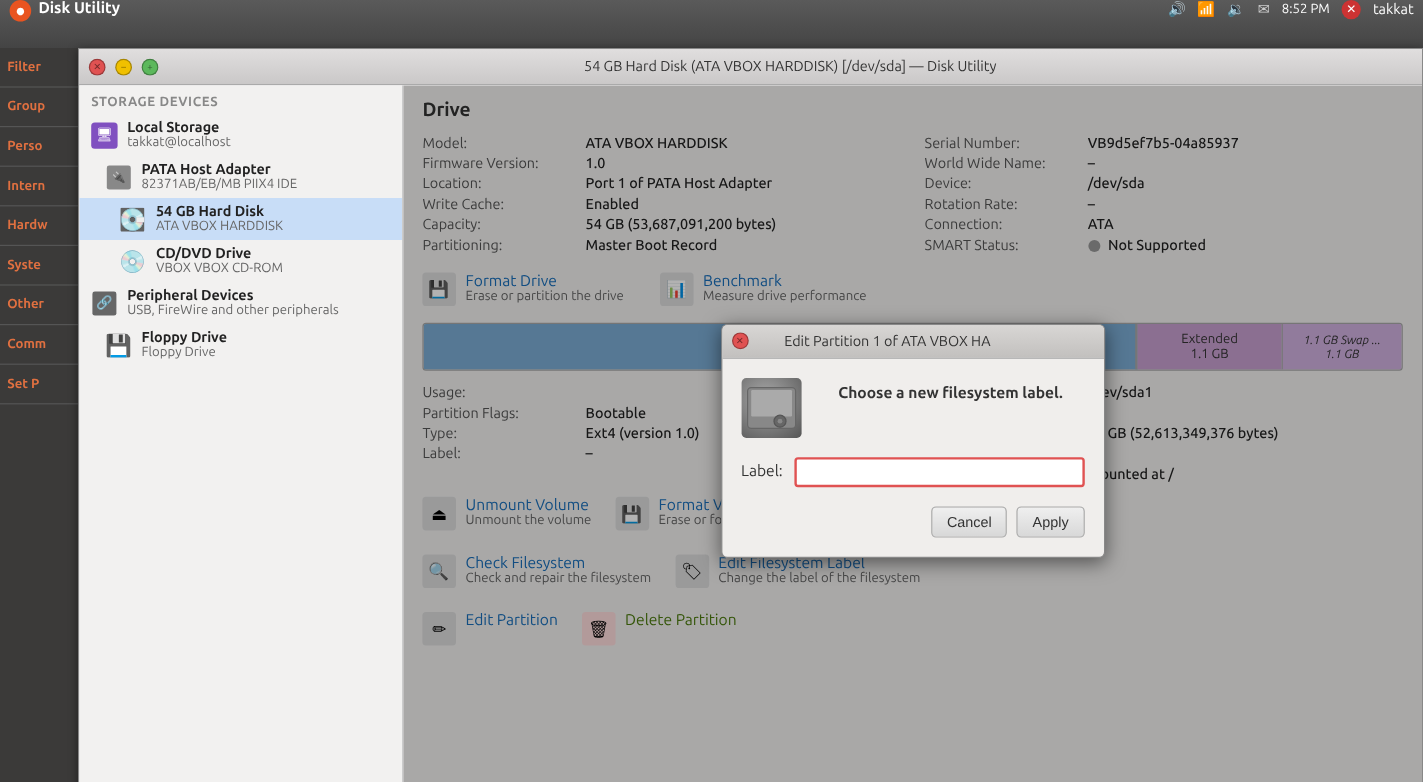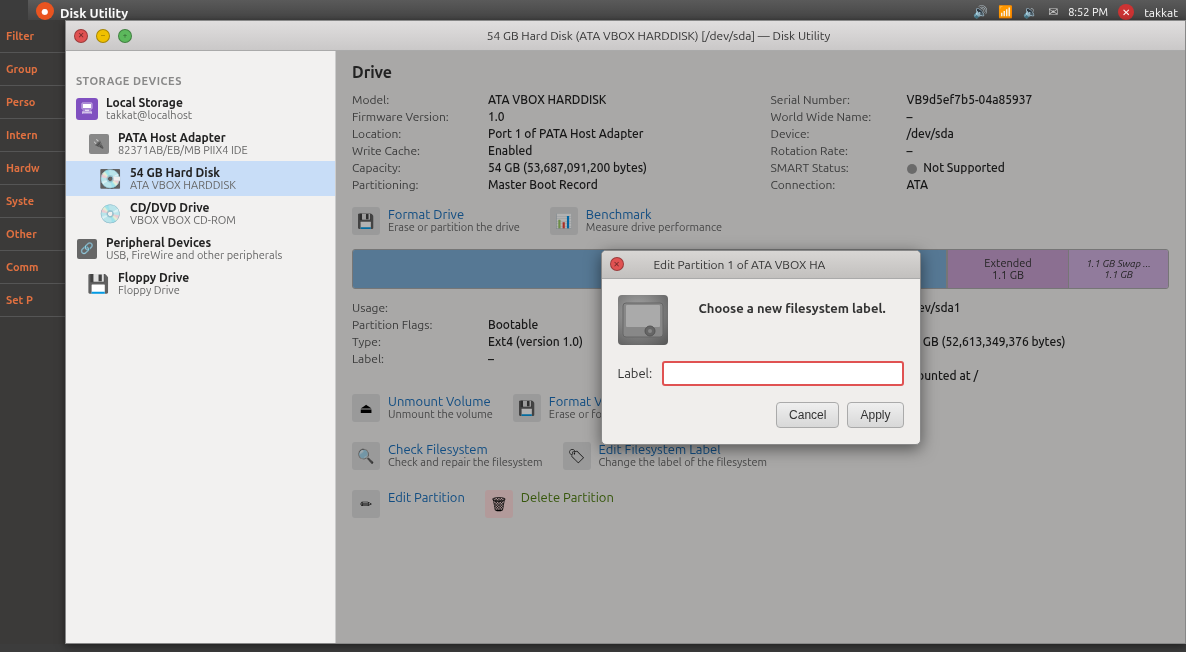--- a/index.html
+++ b/index.html
@@ -8,28 +8,27 @@
       height: 652px;
       font-family: 'Ubuntu', 'DejaVu Sans', sans-serif;
       font-size: 13px;
       background: #3c3c3c;
       overflow: hidden;
       position: relative;
     }
 
     
     .top-bar {
-      height: 20px;
+      height: 40px;
       background: linear-gradient(to bottom, #5a5a5a, #444);
       display: flex;
-      align-items: flex-end;
+      align-items: flex-start;
       padding: 0 8px;
       gap: 6px;
       position: relative;
-      margin-left: 28px;
     }
     .top-bar-logo {
       width: 18px; height: 18px;
       background: #e95420;
       border-radius: 50%;
       display: flex; align-items: center; justify-content: center;
       flex-shrink: 0;
     }
     .top-bar-logo::after {
       content: '●';
@@ -110,21 +109,21 @@
       flex-direction: column;
       flex-shrink: 0;
       overflow-y: auto;
     }
 
     .sidebar-section-header {
       font-size: 11px;
       font-weight: bold;
       color: #888;
       text-transform: uppercase;
-      padding: 24px 10px 4px;
+      padding: 8px 10px 4px;
       letter-spacing: 0.5px;
     }
 
     .sidebar-item {
       display: flex;
       align-items: center;
       padding: 5px 10px;
       gap: 8px;
       cursor: pointer;
     }
@@ -551,29 +550,29 @@
             </div>
             <div class="info-row">
               <span class="info-label">Device:</span>
               <span class="info-value">/dev/sda</span>
             </div>
             <div class="info-row">
               <span class="info-label">Rotation Rate:</span>
               <span class="info-value">–</span>
             </div>
             <div class="info-row">
+              <span class="info-label">Connection:</span>
+              <span class="info-value">ATA</span>
+            </div>
+            <div class="info-row">
               <span class="info-label">SMART Status:</span>
               <span class="info-value">
                 <span style="display:inline-block;width:10px;height:10px;background:#999;border-radius:50%;margin-right:4px;vertical-align:middle;"></span>
                 Not Supported
               </span>
-            </div>
-            <div class="info-row">
-              <span class="info-label">Connection:</span>
-              <span class="info-value">ATA</span>
             </div>
           </div>
         </div>
 
         <div class="action-row">
           <div class="action-item">
             <div class="action-icon">💾</div>
             <div class="action-text">
               <div class="action-name">Format Drive</div>
               <div class="action-desc">Erase or partition the drive</div>

